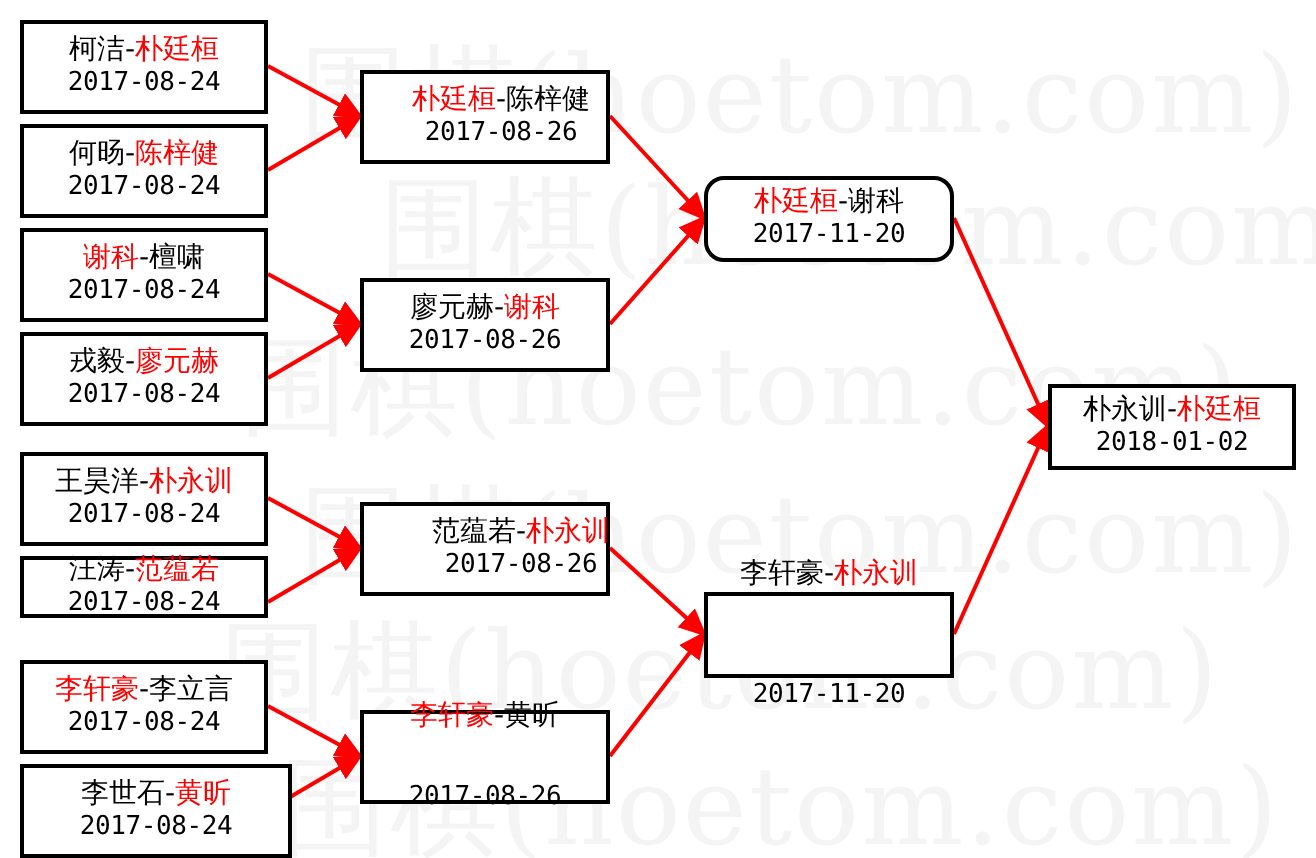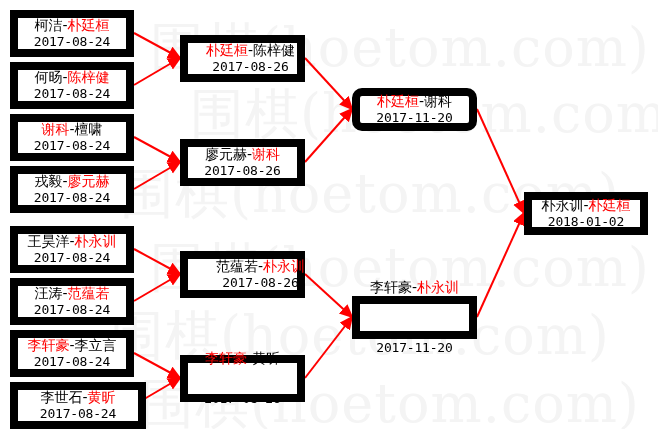--- a/index.html
+++ b/index.html
@@ -49,21 +49,21 @@
     left: 0; top: 0;
     width: 658px;
     height: 429px;
     z-index: 1;
     pointer-events: none;
   }
 
   .match {
     position: absolute;
     box-sizing: border-box;
-    border: 8px solid #22c55e;
+    border: 2px solid #22c55e;
     background: #ffffff;
     z-index: 2;
     text-align: center;
     display: flex;
     flex-direction: column;
     align-items: center;
     justify-content: center;
     line-height: 1.15;
   }
   .players {
@@ -139,21 +139,21 @@
         <div class="date">2017-08-24</div>
       </div>
       <div class="match" style="left: 10px; top: 166px; width: 124px; height: 47px; border-color: rgb(0, 0, 0);">
         <div class="players"><span>戎毅</span><span class="sep">-</span><span class="win" style="color: rgb(255, 0, 0);">廖元赫</span></div>
         <div class="date">2017-08-24</div>
       </div>
       <div class="match" style="left: 10px; top: 226px; width: 124px; height: 47px; border-color: rgb(0, 0, 0);">
         <div class="players"><span>王昊洋</span><span class="sep">-</span><span class="win" style="color: rgb(255, 0, 0);">朴永训</span></div>
         <div class="date">2017-08-24</div>
       </div>
-      <div class="match" style="left: 10px; top: 278px; width: 124px; height: 47px; border-color: rgb(0, 0, 0); text-align: right;">
+      <div class="match" style="left: 10px; top: 278px; width: 124px; height: 31px; border-color: rgb(0, 0, 0); text-align: right;">
         <div class="players"><span>汪涛</span><span class="sep">-</span><span class="win" style="color: rgb(255, 0, 0);">范蕴若</span></div>
         <div class="date">2017-08-24</div>
       </div>
       <div class="match" style="left: 10px; top: 330px; width: 124px; height: 47px; border-color: rgb(0, 0, 0);">
         <div class="players"><span class="win" style="color: rgb(255, 0, 0);">李轩豪</span><span class="sep">-</span><span>李立言</span></div>
         <div class="date">2017-08-24</div>
       </div>
       <div class="match" style="left: 10px; top: 382px; width: 136px; height: 47px; border-color: rgb(0, 0, 0);">
         <div class="players"><span>李世石</span><span class="sep">-</span><span class="win" style="color: rgb(255, 0, 0);">黄昕</span></div>
         <div class="date">2017-08-24</div>

